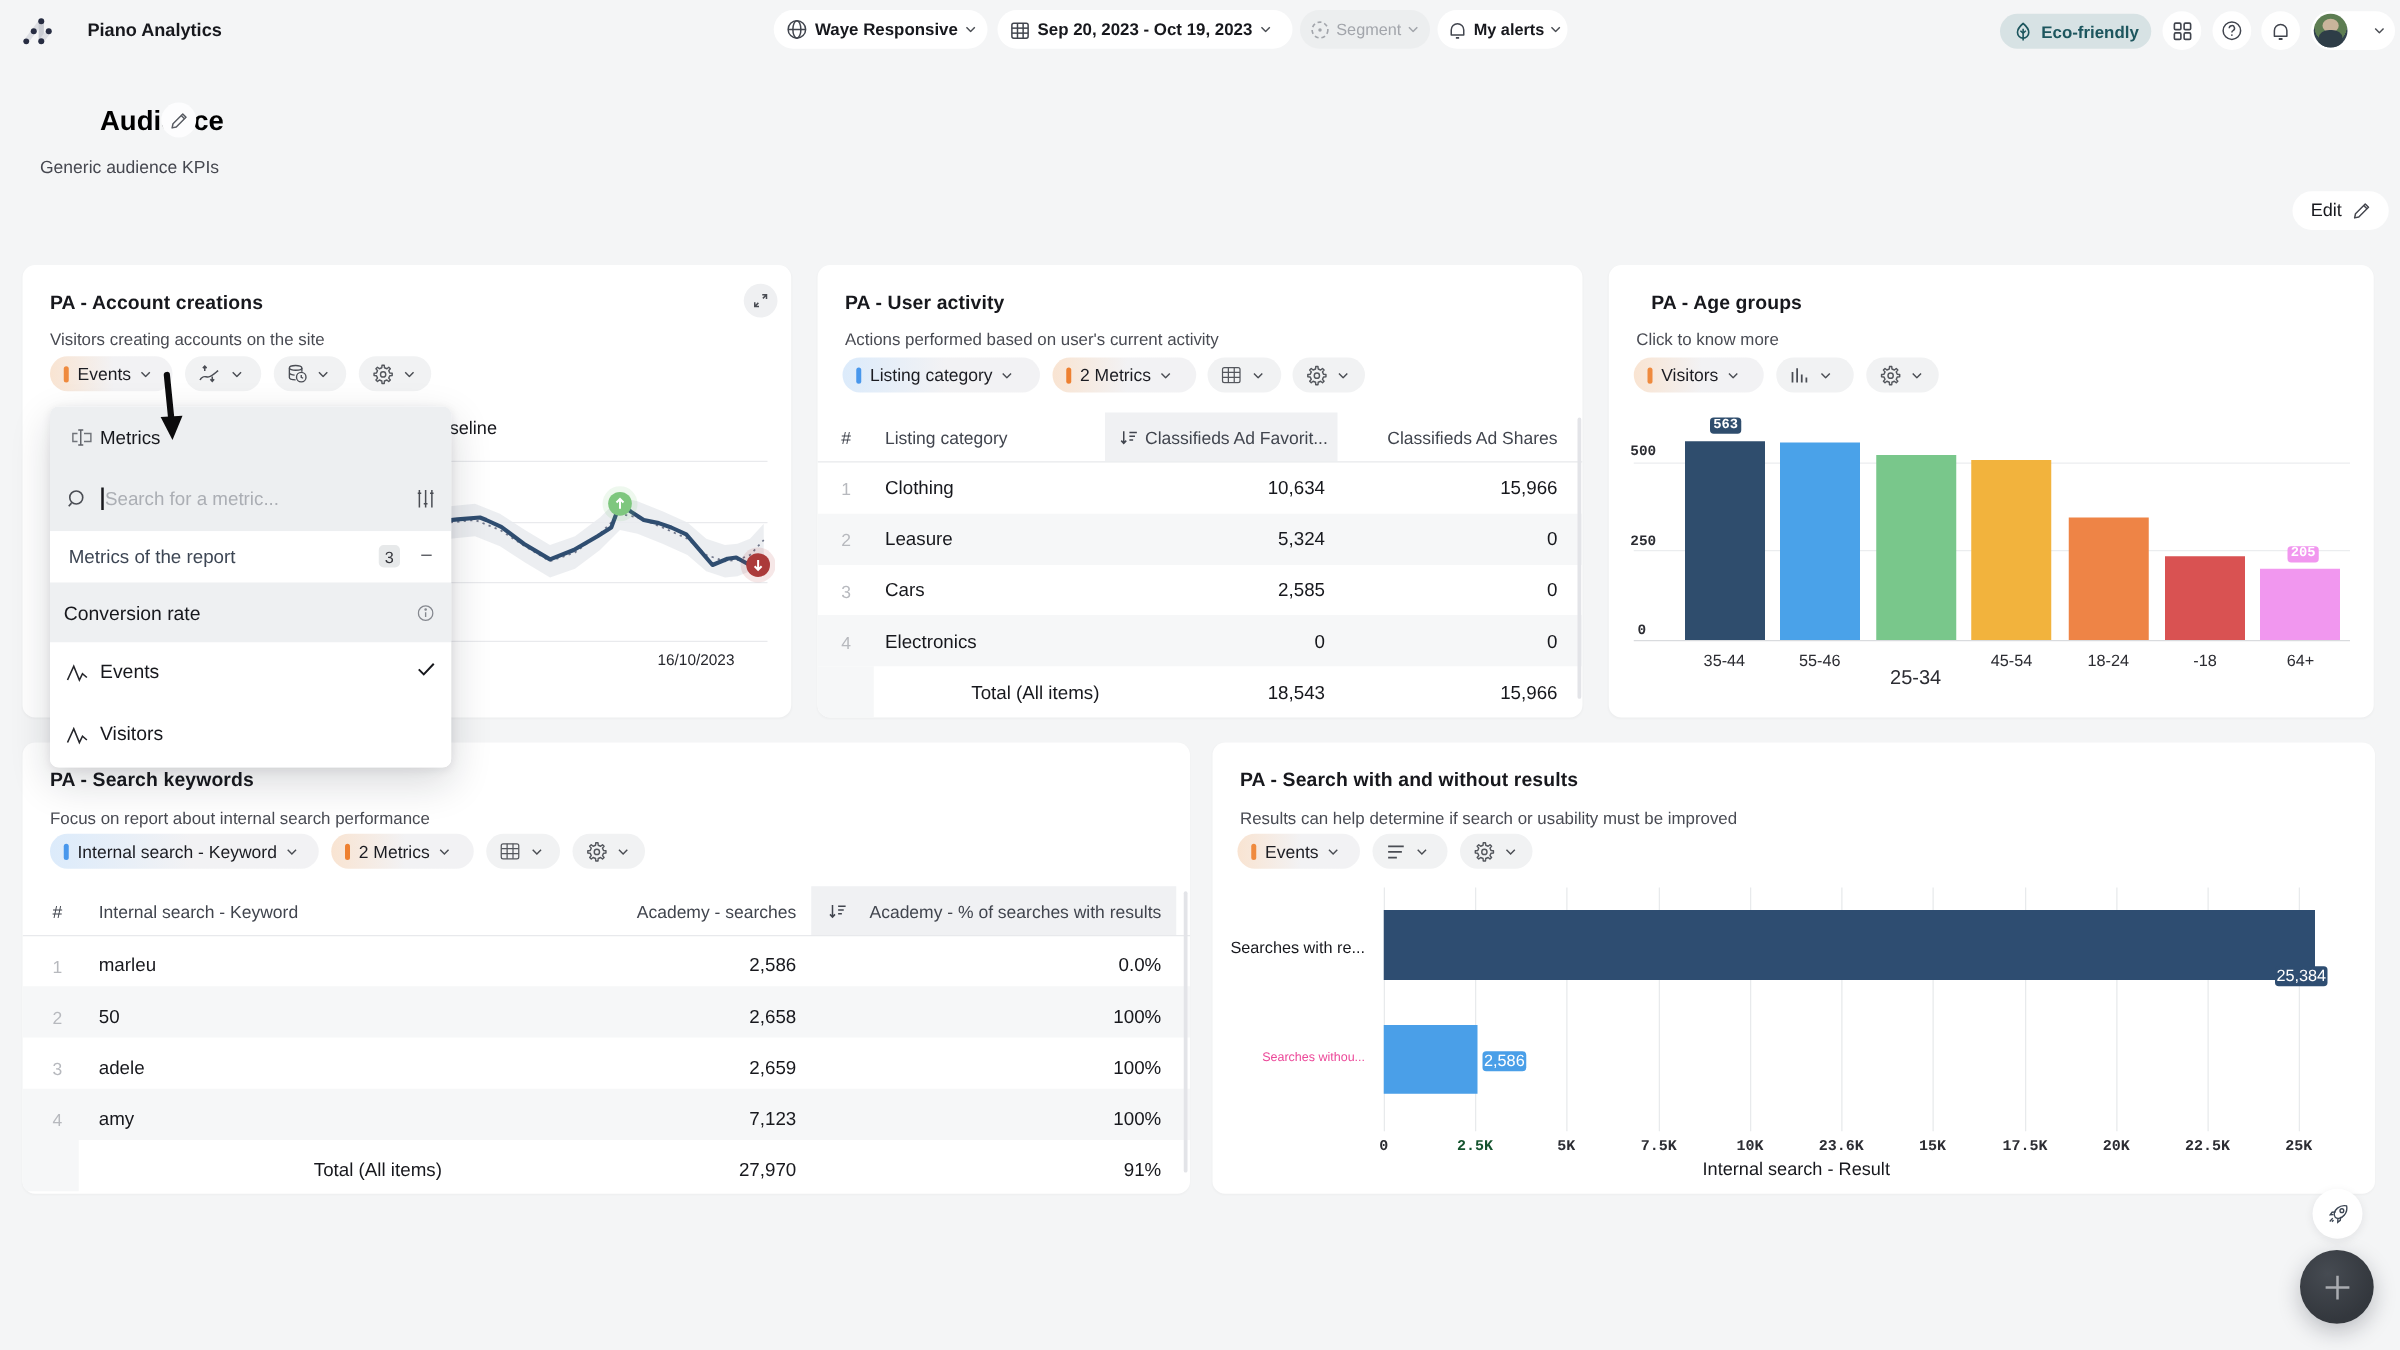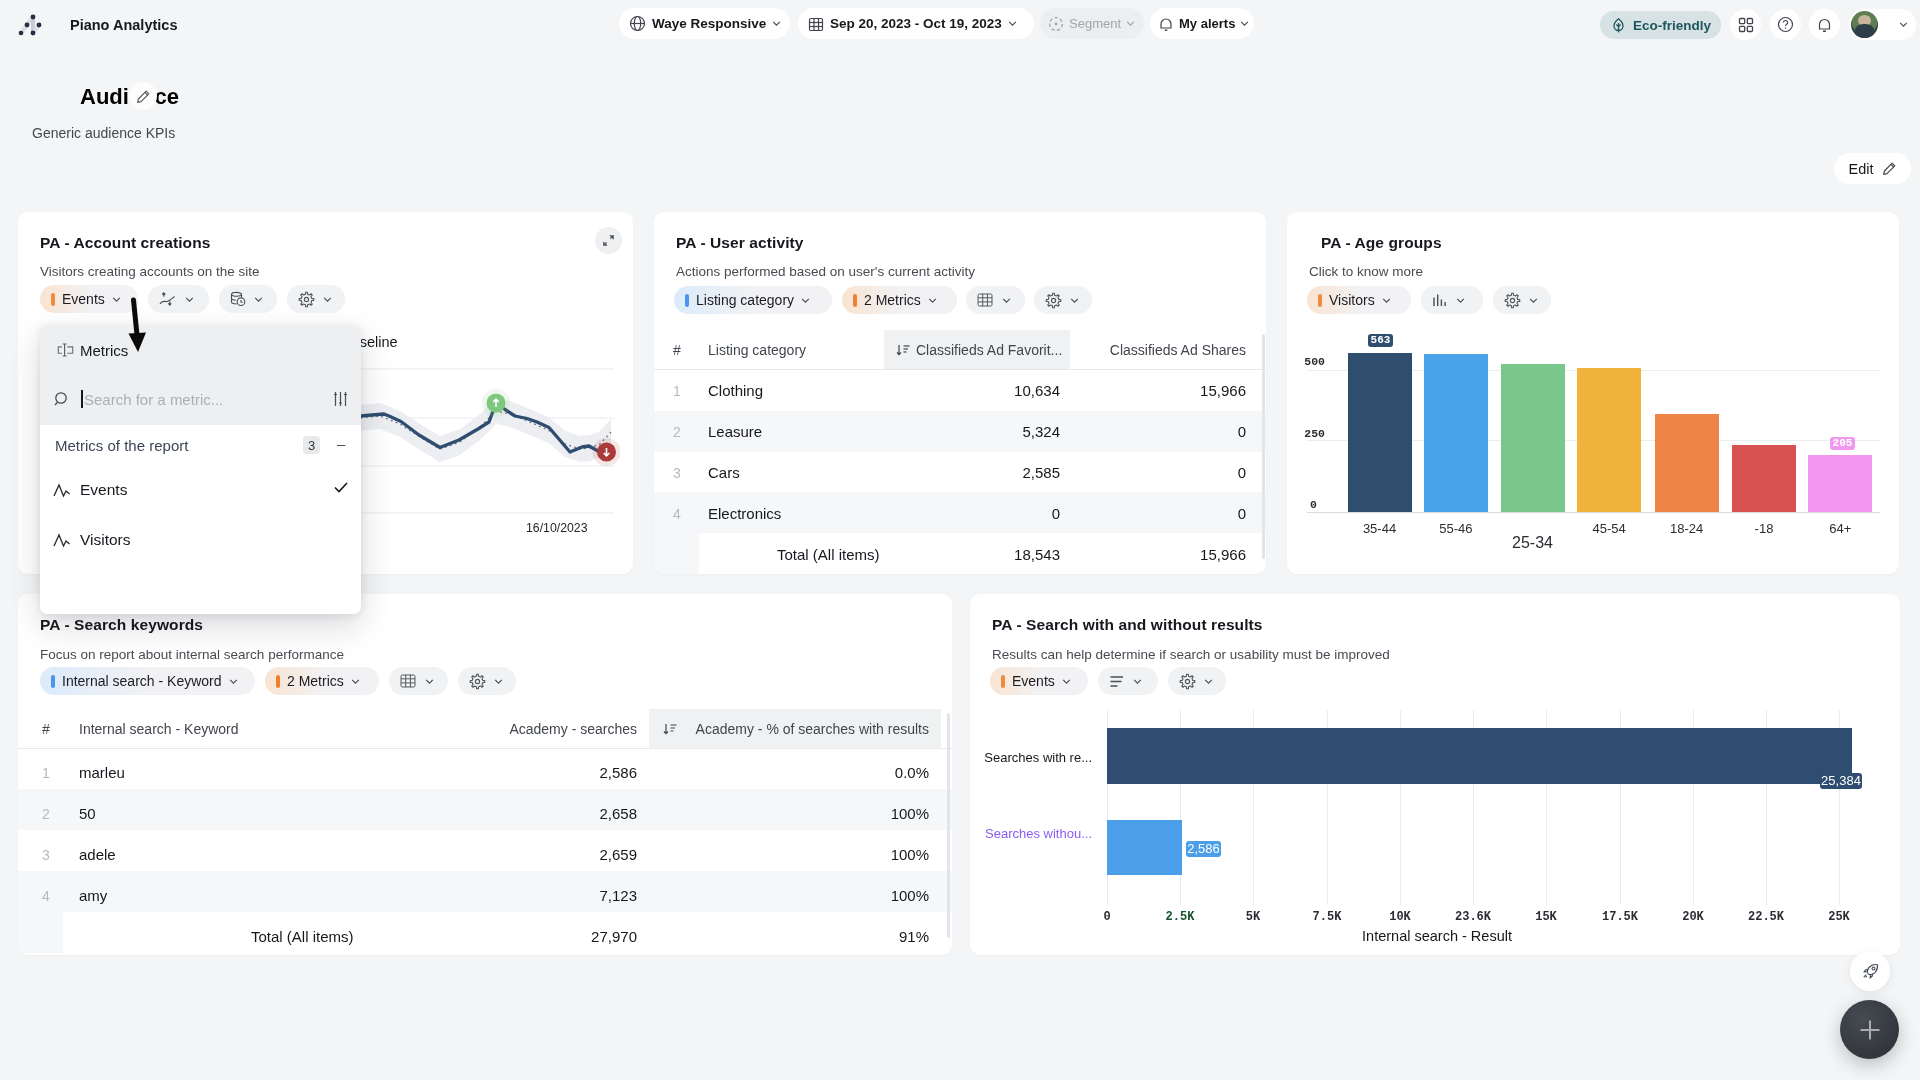--- a/index.html
+++ b/index.html
@@ -451,21 +451,21 @@
   <div class="abs" style="left:723px; top:116px; width:1px; height:195px; background:#e8eaec;"></div>
   <div class="abs" style="left:796px; top:116px; width:1px; height:195px; background:#e8eaec;"></div>
   <div class="abs" style="left:869px; top:116px; width:1px; height:195px; background:#e8eaec;"></div>
 
   <div class="abs" style="left:137px; top:134px; width:745px; height:56px; background:#2e4d71;"></div>
   <div class="abs" style="left:137px; top:226px; width:75px; height:55px; background:#4a9fe8;"></div>
   <div class="abs" style="left:850px; top:179px; width:42px; height:16px; background:#2e4d71; border-radius:3px; color:#fff; font-size:13px; text-align:center; line-height:16px;">25,384</div>
   <div class="abs" style="left:216px; top:247px; width:35px; height:16px; background:#4a9fe8; border-radius:3px; color:#fff; font-size:13px; text-align:center; line-height:16px;">2,586</div>
 
   <div class="abs" style="left:12px; top:156px; width:110px; text-align:right; font-size:13px; color:#17181d;">Searches with re...</div>
-  <div class="abs" style="left:12px; top:232px; width:110px; text-align:right; font-size:13px; color:#8b5cf6;">Searches withou...</div>
+  <div class="abs" style="left:12px; top:247px; width:110px; text-align:right; font-size:10px; color:#ec4899;">Searches withou...</div>
 
   <div class="abs mono" style="left:117px; top:316px; width:40px; text-align:center; font-size:12px; font-weight:700; color:#2c2d33;">0</div>
   <div class="abs mono" style="left:190px; top:316px; width:40px; text-align:center; font-size:12px; font-weight:700; color:#14532d;">2.5K</div>
   <div class="abs mono" style="left:263px; top:316px; width:40px; text-align:center; font-size:12px; font-weight:700; color:#2c2d33;">5K</div>
   <div class="abs mono" style="left:337px; top:316px; width:40px; text-align:center; font-size:12px; font-weight:700; color:#2c2d33;">7.5K</div>
   <div class="abs mono" style="left:410px; top:316px; width:40px; text-align:center; font-size:12px; font-weight:700; color:#2c2d33;">10K</div>
   <div class="abs mono" style="left:483px; top:316px; width:40px; text-align:center; font-size:12px; font-weight:700; color:#2c2d33;">23.6K</div>
   <div class="abs mono" style="left:556px; top:316px; width:40px; text-align:center; font-size:12px; font-weight:700; color:#2c2d33;">15K</div>
   <div class="abs mono" style="left:630px; top:316px; width:40px; text-align:center; font-size:12px; font-weight:700; color:#2c2d33;">17.5K</div>
   <div class="abs mono" style="left:703px; top:316px; width:40px; text-align:center; font-size:12px; font-weight:700; color:#2c2d33;">20K</div>
@@ -495,20 +495,28 @@
       <line x1="0" y1="4.5" x2="3" y2="4.5"></line>
         <line x1="5" y1="13" x2="8" y2="13"></line>
         <line x1="10" y1="4.5" x2="13" y2="4.5"></line>
     </svg>
   </div>
   <div style="height:41px; background:#fff; position:relative;">
     <div class="abs" style="left:15px; top:12px; font-size:15px; font-weight:500; color:#3d4654;">Metrics of the report</div>
     <div class="abs" style="left:263px; top:11px; width:17px; height:18px; background:#e7e9ea; border-radius:4px; display:flex; align-items:center; justify-content:center; font-size:13px; color:#33343a;">3</div>
     <div class="abs" style="left:297px; top:10px; font-size:15px; color:#4a4d54;">–</div>
   </div>
+  <div style="height:48px; background:#eef0f2; position:relative;">
+    <div class="abs" style="left:11px; top:17px; font-size:15.5px; color:#17181d;">Conversion rate</div>
+    <svg class="abs" style="left:294px; top:18px;" width="13" height="13" viewBox="0 0 13 13" fill="none" stroke="#85888f" stroke-width="1.1">
+      <circle cx="6.5" cy="6.5" r="5.8"></circle>
+        <line x1="6.5" y1="5.8" x2="6.5" y2="9.6"></line>
+        <circle cx="6.5" cy="3.6" r="0.5" fill="#85888f"></circle>
+    </svg>
+  </div>
   <div style="height:51px; background:#fff; position:relative;">
     <svg class="abs" style="left:13px; top:17px;" width="18" height="15" viewBox="0 0 18 15" fill="none" stroke="#25262b" stroke-width="1.3">
       <path d="M1 13 L6 2 L10.5 13 L13 8 L16.5 11"></path>
     </svg>
     <div class="abs" style="left:40px; top:15px; font-size:15.5px; color:#17181d;">Events</div>
     <svg class="abs" style="left:294px; top:16px;" width="14" height="11" viewBox="0 0 14 11" fill="none" stroke="#17181d" stroke-width="1.6">
       <polyline points="1,5.5 5,9.5 13,1"></polyline>
     </svg>
   </div>
   <div style="height:49px; background:#fff; position:relative;">

